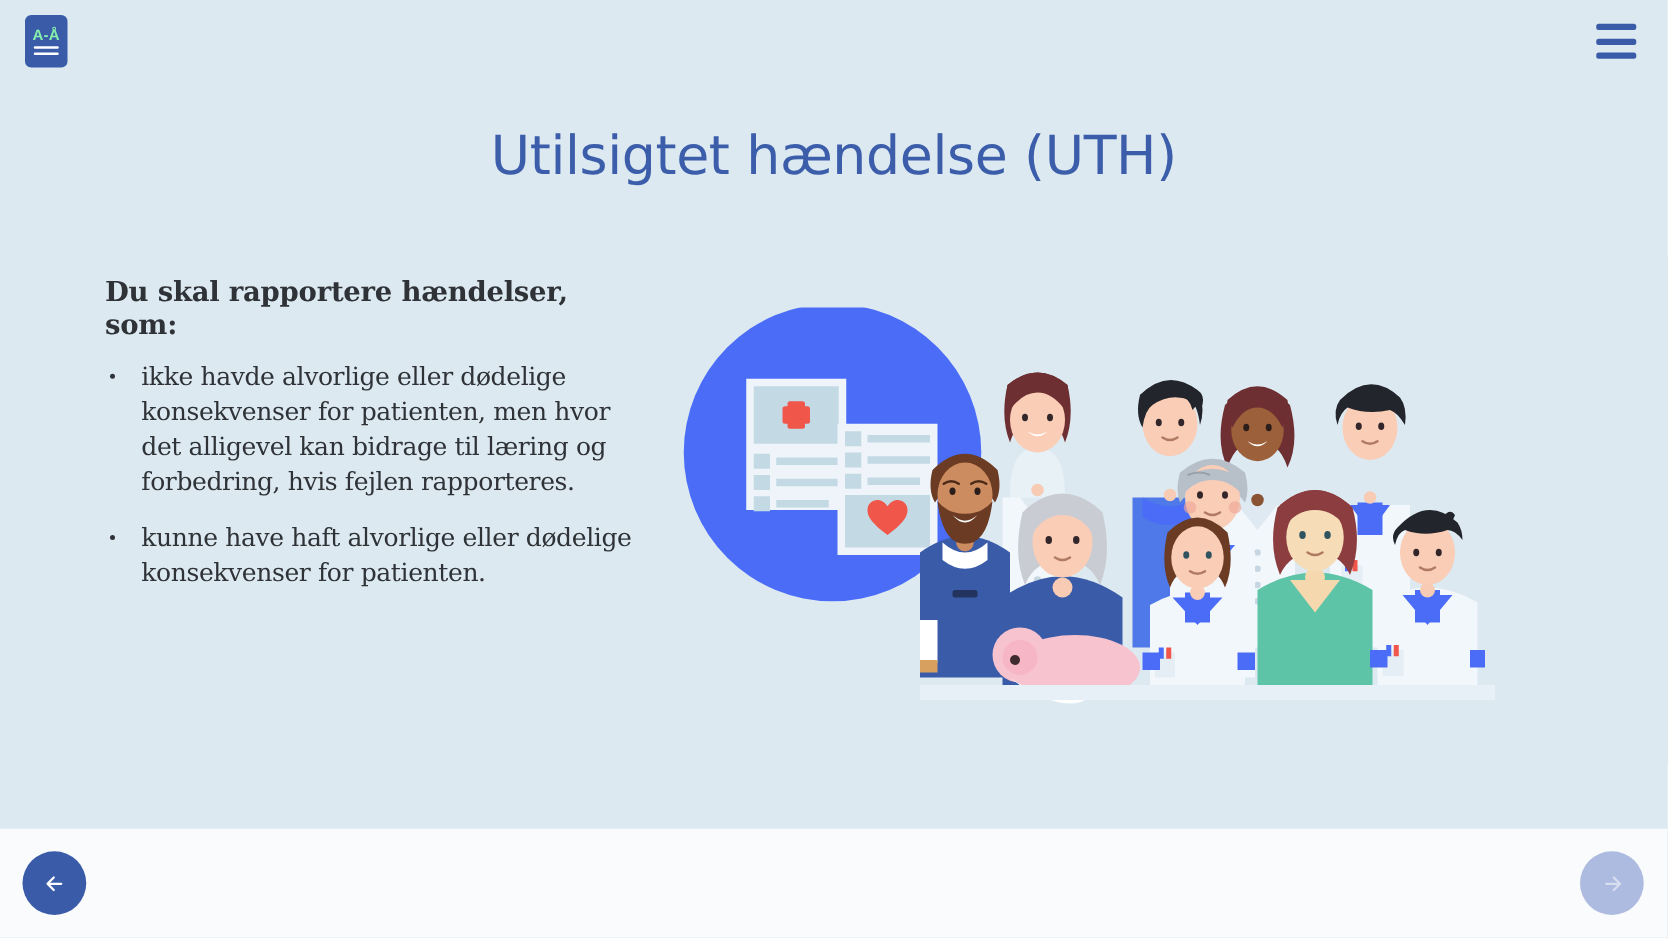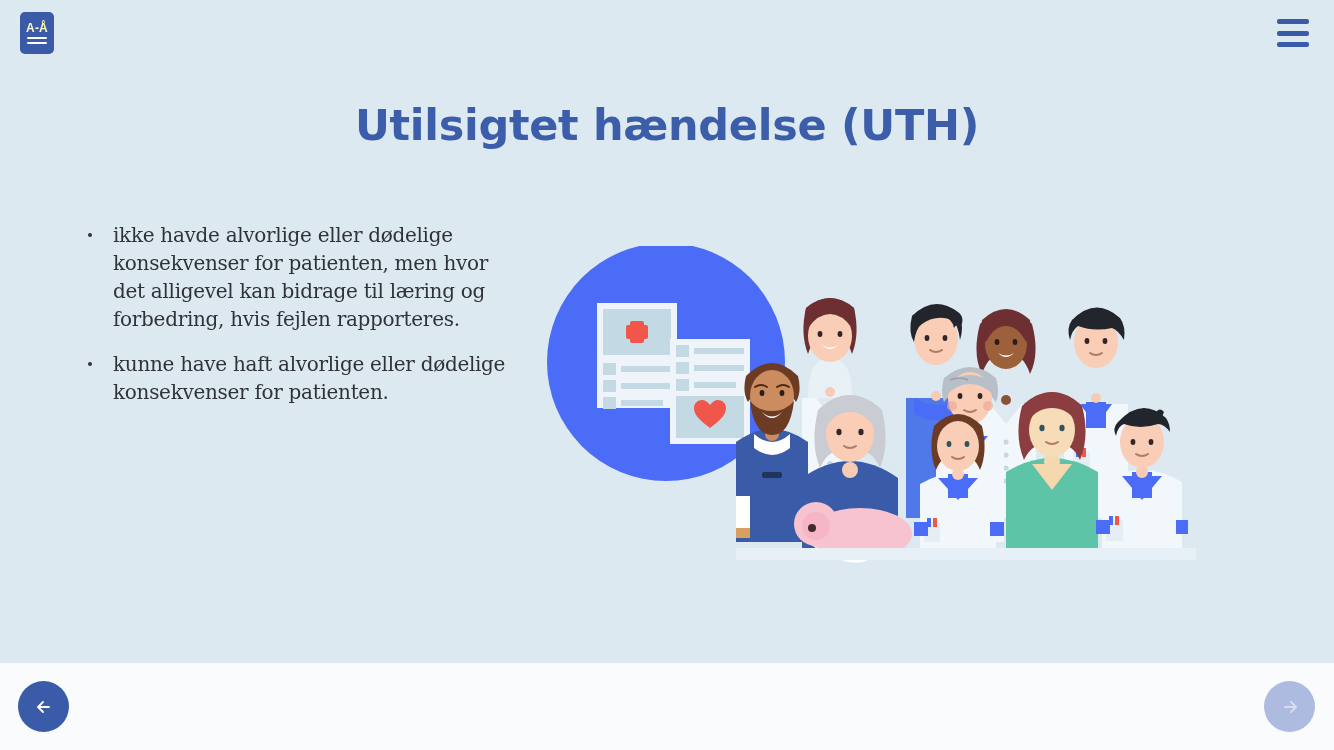--- a/index.html
+++ b/index.html
@@ -25,21 +25,21 @@
   .logo {
     position: absolute; left: 20px; top: 12px;
     width: 34px; height: 42px;
     background: #3a5ca8;
     border-radius: 5px;
     display: flex; flex-direction: column;
     align-items: center; justify-content: center;
     gap: 3px;
   }
   .logo-text {
-    color: #fef9c3;
+    color: #86efac;
     font-family: "Liberation Sans", sans-serif;
     font-size: 12px;
     font-weight: 700;
     letter-spacing: .2px;
     line-height: 1;
   }
   .logo-lines { display: flex; flex-direction: column; gap: 3px; width: 20px; }
   .logo-lines i { display: block; height: 2px; background: #ffffff; border-radius: 1px; }
 
   .hamburger {
@@ -60,21 +60,21 @@
     width: 1334px; height: 597px;
     background: #dce9f1;
   }
 
   .slide-title {
     position: absolute;
     top: 34px; left: 0; width: 1334px;
     text-align: center;
     font-family: "DejaVu Sans", sans-serif;
     font-size: 43px;
-    font-weight: 700;
+    font-weight: 400;
     color: #3c5eaa;
     letter-spacing: -0.3px;
   }
 
   .text-col {
     position: absolute;
     left: 84px; top: 155px;
     width: 430px;
   }
   .text-heading {
@@ -152,20 +152,21 @@
         <i></i>
         <i></i>
     </div>
   </div>
 
   <div class="content">
 
     <div class="slide-title">Utilsigtet hændelse (UTH)</div>
 
     <div class="text-col">
+      <div class="text-heading">Du skal rapportere hændelser, som:</div>
       <ul class="bullets">
         <li>ikke havde alvorlige eller dødelige konsekvenser for patienten, men hvor det alligevel kan bidrage til læring og forbedring, hvis fejlen rapporteres.</li>
         <li>kunne have haft alvorlige eller dødelige konsekvenser for patienten.</li>
       </ul>
     </div>
 
     <div class="illus">
       <svg width="660" height="370" viewBox="0 0 660 370" xmlns="http://www.w3.org/2000/svg">
         <defs>
           <clipPath id="clipAll">

